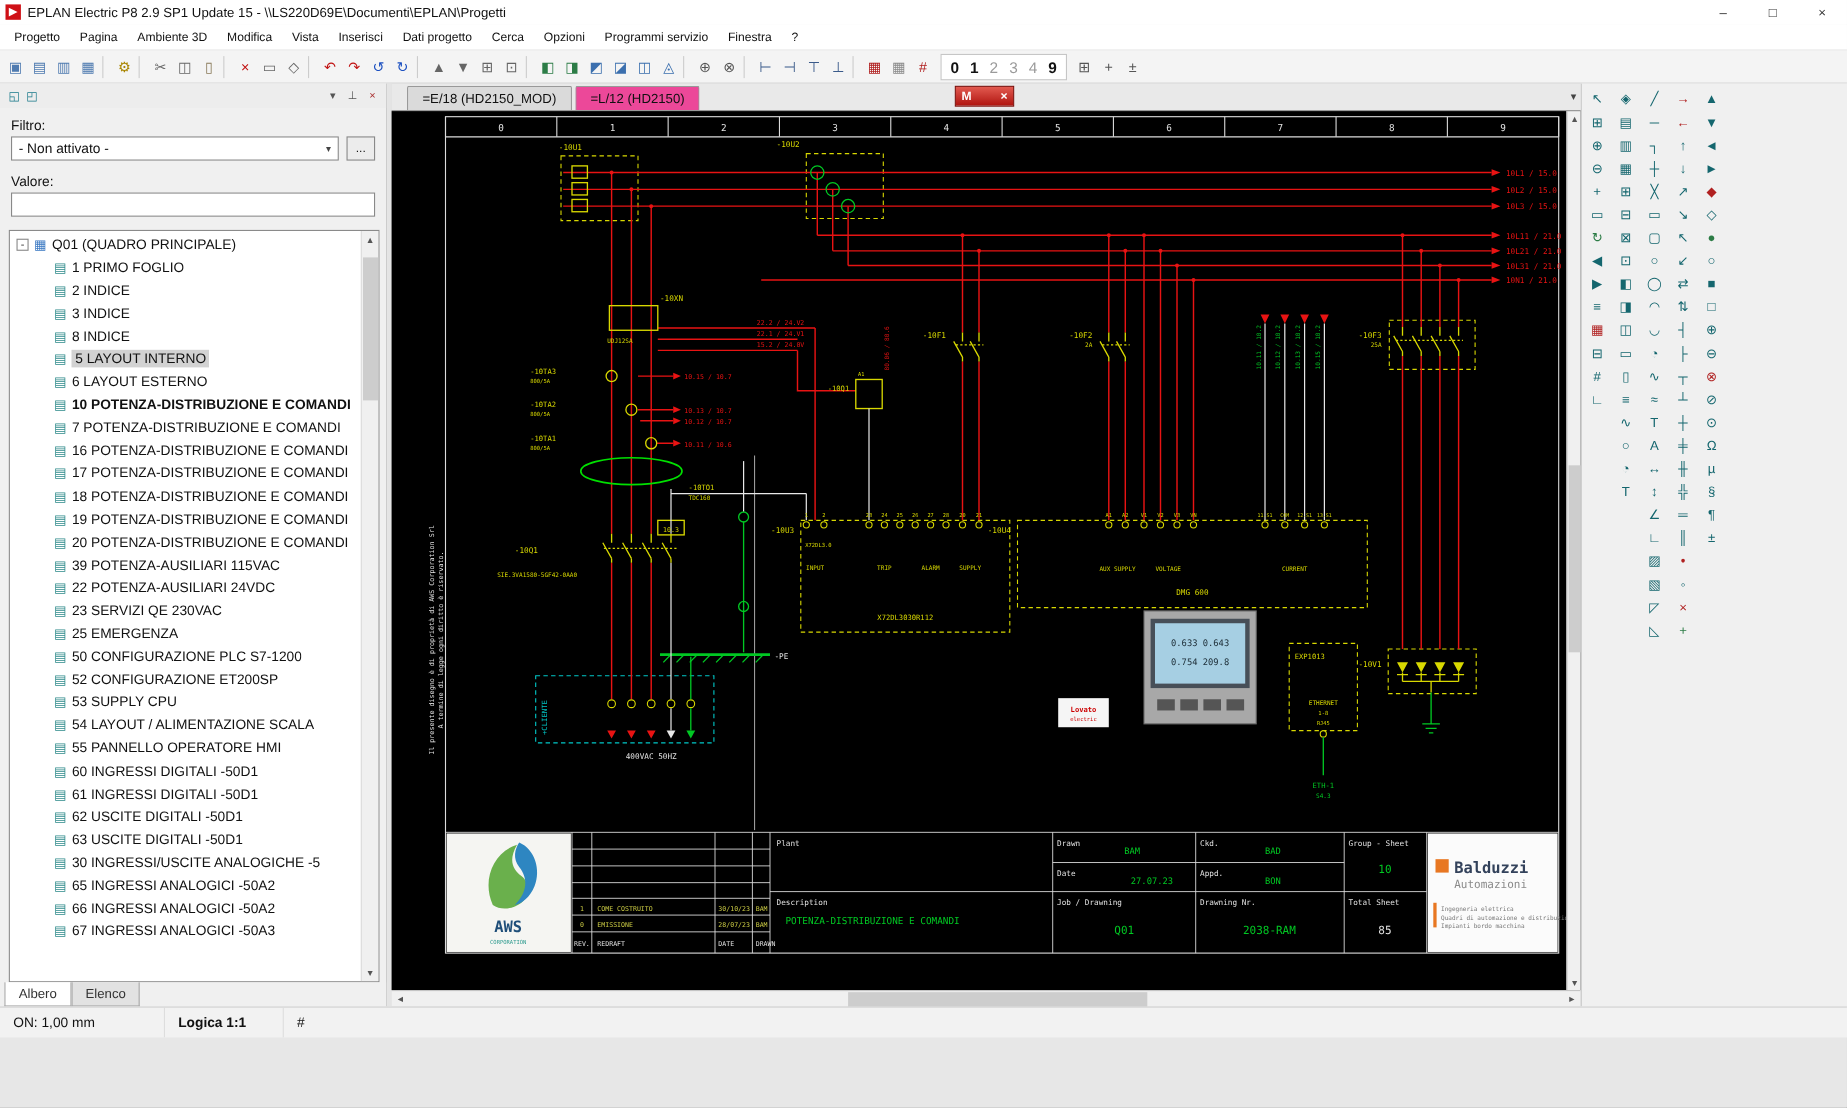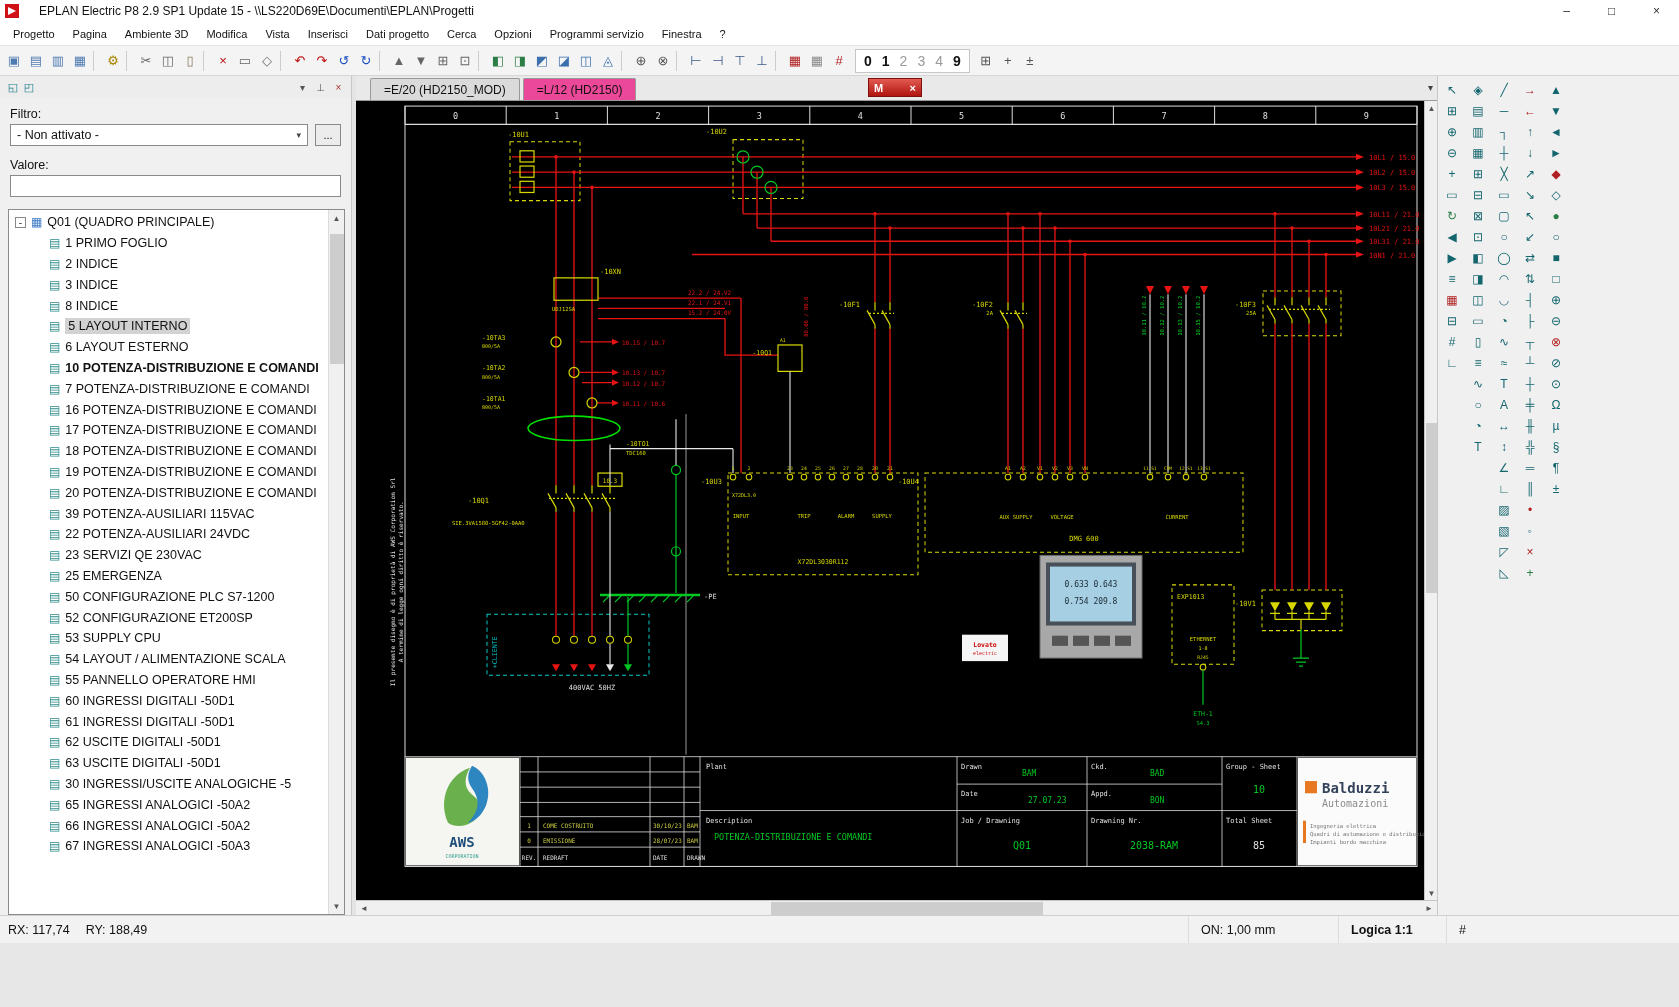--- a/index.html
+++ b/index.html
@@ -1,21 +1,21 @@
 <!DOCTYPE html>
 <html><head>
 <meta charset="utf-8">
 <style>
   *{margin:0;padding:0;box-sizing:border-box;}
   html,body{width:1679px;height:1007px;overflow:hidden;background:#e7e7e7;
     font-family:"Liberation Sans",sans-serif;font-size:12px;color:#111;}
   .app{position:absolute;left:0;top:0;width:1679px;height:943px;display:flex;flex-direction:column;background:#f0f0f0;}
 
   
-  .titlebar{height:22px;background:#fff;display:flex;align-items:center;padding-left:5px;gap:20px;flex:0 0 auto;}
+  .titlebar{height:22px;background:#fff;display:flex;align-items:center;padding-left:5px;gap:6px;flex:0 0 auto;}
   .app-icon{width:14px;height:14px;background:#cf1016;position:relative;flex:0 0 auto;}
   .app-icon::after{content:"";position:absolute;left:3px;top:3px;width:0;height:0;
     border-left:8px solid #fff;border-top:4px solid transparent;border-bottom:4px solid transparent;}
   .win-title{font-size:12px;white-space:nowrap;overflow:hidden;}
   .win-btns{margin-left:auto;display:flex;height:22px;}
   .win-btn{width:45px;display:flex;align-items:center;justify-content:center;font-size:12px;color:#333;}
 
   
   .menubar{height:24px;background:#fff;border-bottom:1px solid #e3e3e3;display:flex;align-items:center;padding-left:4px;flex:0 0 auto;}
   .menu-item{padding:4px 9px;font-size:11px;white-space:nowrap;}
@@ -383,29 +383,34 @@
         </div>
         <div class="tree-scroll">
           <div class="scroll-arrow">▲</div>
           <div class="scroll-track">
               <div class="scroll-thumb"></div>
             </div>
           <div class="scroll-arrow">▼</div>
         </div>
       </div>
 
+      <div class="panel-tabs">
+
+      <div class="panel-tab active">Albero</div>
+          <div class="panel-tab">Elenco</div>
+        </div>
     </div>
 
     <div class="splitter"></div>
 
     <div class="center">
       <div class="doc-tabs">
         <div class="tabs-host">
 
-        <div class="doc-tab">=E/20 (HD2150_MOD)</div>
+        <div class="doc-tab">=E/18 (HD2150_MOD)</div>
             <div class="doc-tab active">=L/12 (HD2150)</div>
           </div>
         <div class="float-tab">
           <span>M</span>
           <span>×</span>
         </div>
         <div class="tab-overflow">▾</div>
       </div>
 
       <div class="canvas">
@@ -840,21 +845,17 @@
           <span class="rt-icon">Ω</span>
           <span class="rt-icon">µ</span>
           <span class="rt-icon">§</span>
           <span class="rt-icon">¶</span>
           <span class="rt-icon">±</span>
         </div>
     </div>
   </div>
 
   <div class="statusbar">
-    <div class="sb-left">
-      <span>RX: 117,74</span>
-      <span>RY: 188,49</span>
-    </div>
     <div class="sb-cell sb-on">ON: 1,00 mm</div>
     <div class="sb-cell sb-scale">Logica 1:1</div>
     <div class="sb-cell sb-hash">#</div>
   </div>
 </div>
 
 </body></html>

